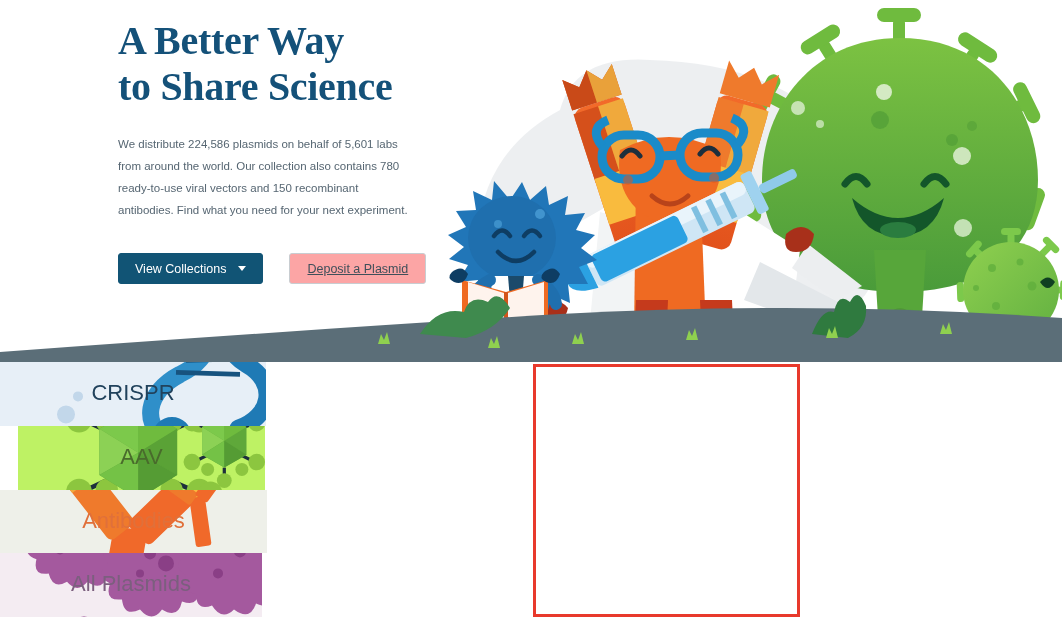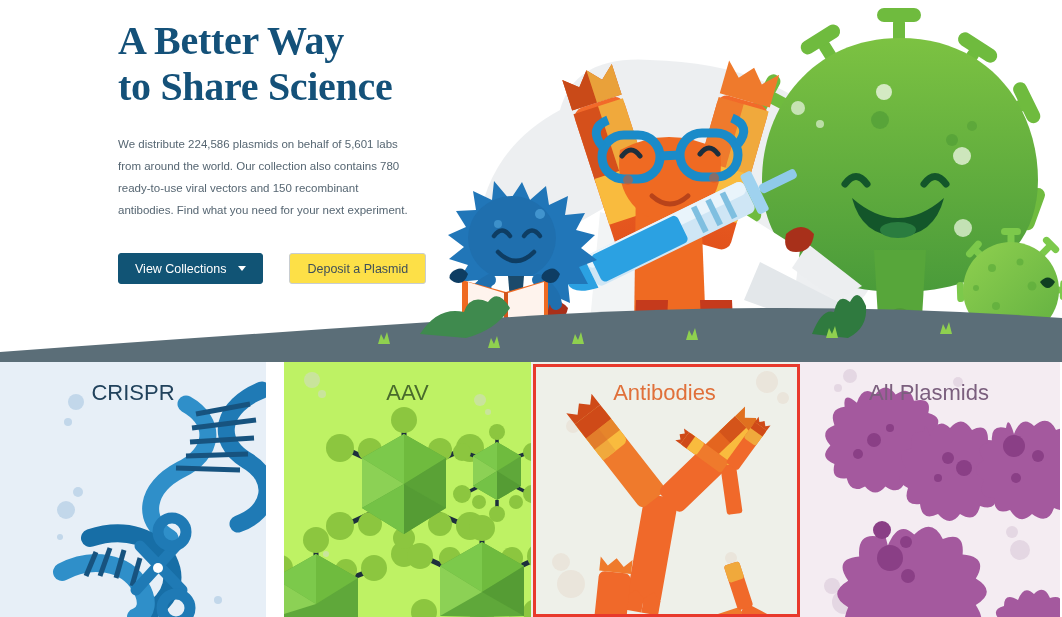--- a/index.html
+++ b/index.html
@@ -50,28 +50,29 @@
     gap: 12px;
   }
   .btn-primary .caret {
     width: 0; height: 0;
     border-left: 4px solid transparent;
     border-right: 4px solid transparent;
     border-top: 5px solid #ffffff;
     display: inline-block;
   }
   .btn-outline {
-    background: #fde047; color: #3f4f5a;
-    padding: 0 17px; border: 1px solid #c8cdd1;
+    background: #fca5a5; color: #3f4f5a;
+    padding: 0 17px; border: 1px solid #c8cdd1; text-decoration: underline;
   }
 
   
   #cards {
     position: absolute; left: 0; top: 362px; width: 1062px; height: 255px;
     display: flex;
+    flex-direction: column;
   }
   .card { position: relative; height: 255px; overflow: hidden; cursor: pointer; }
   .card-art { position: absolute; inset: 0; width: 100%; height: 100%; }
   .card-label {
     position: absolute; top: 18px; left: 0; width: 100%;
     text-align: center;
     font-size: 22px;
     z-index: 3;
     pointer-events: none;
   }

